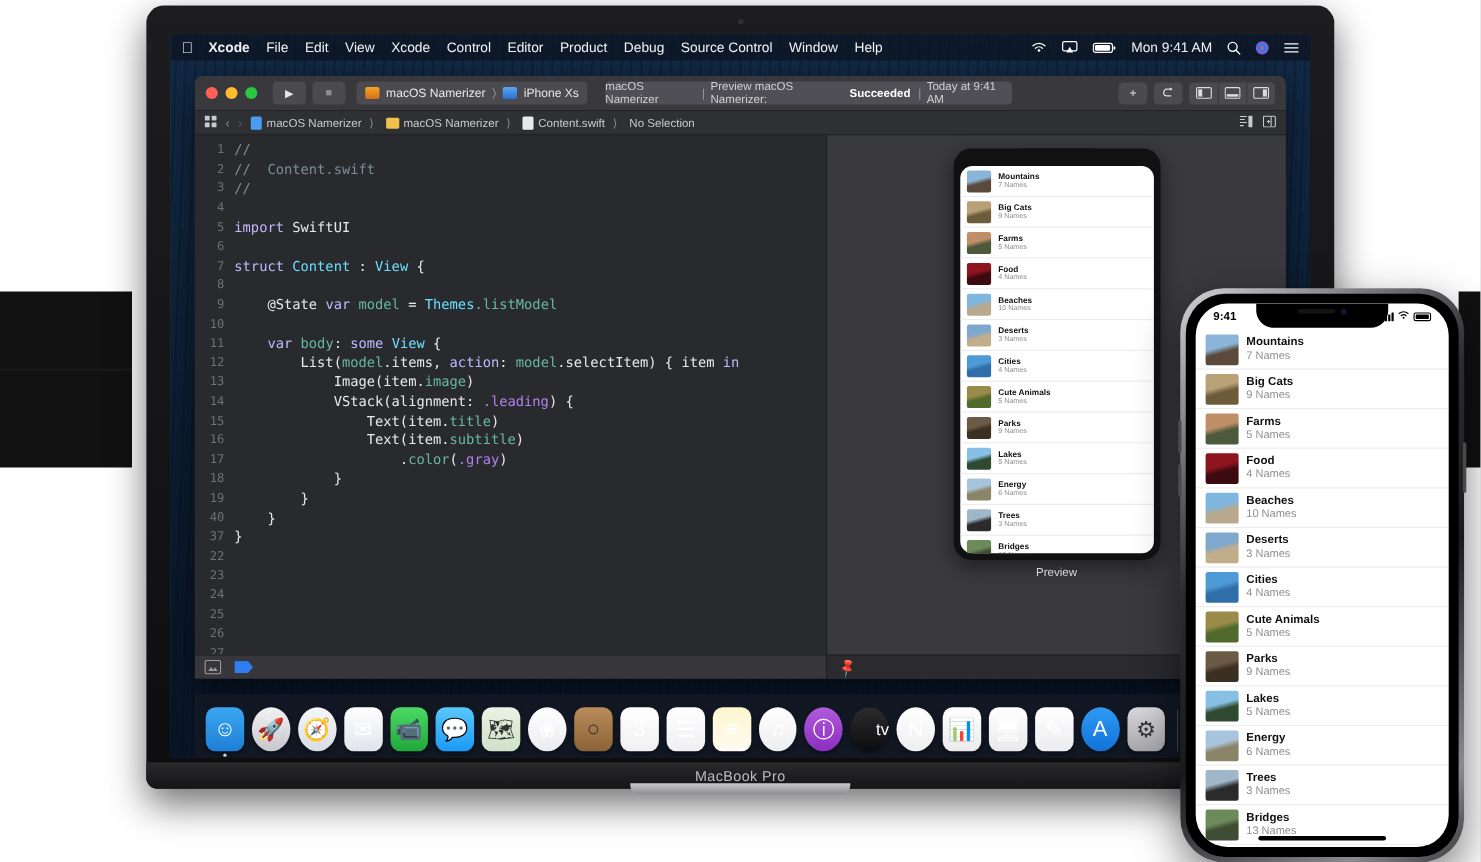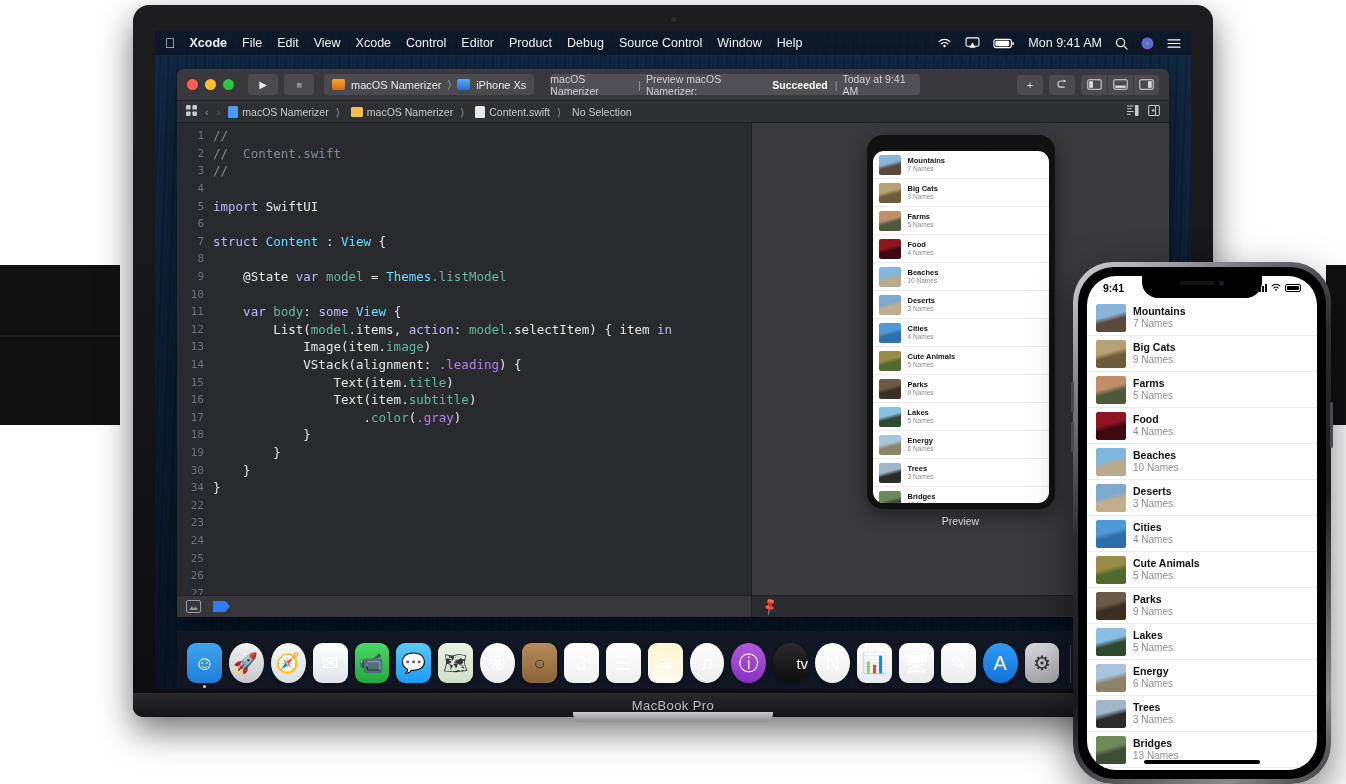--- a/index.html
+++ b/index.html
@@ -500,25 +500,25 @@
                 </div>
                 <div class="cline">
                   <span class="gut">18</span>
                   <span class="code"><span>            }</span></span>
                 </div>
                 <div class="cline">
                   <span class="gut">19</span>
                   <span class="code"><span>        }</span></span>
                 </div>
                 <div class="cline">
-                  <span class="gut">30</span>
+                  <span class="gut">40</span>
                   <span class="code"><span>    }</span></span>
                 </div>
                 <div class="cline">
-                  <span class="gut">34</span>
+                  <span class="gut">37</span>
                   <span class="code"><span>}</span></span>
                 </div>
                 <div class="cline">
                   <span class="gut">22</span>
                   <span class="code"></span>
                 </div>
                 <div class="cline">
                   <span class="gut">23</span>
                   <span class="code"></span>
                 </div>

